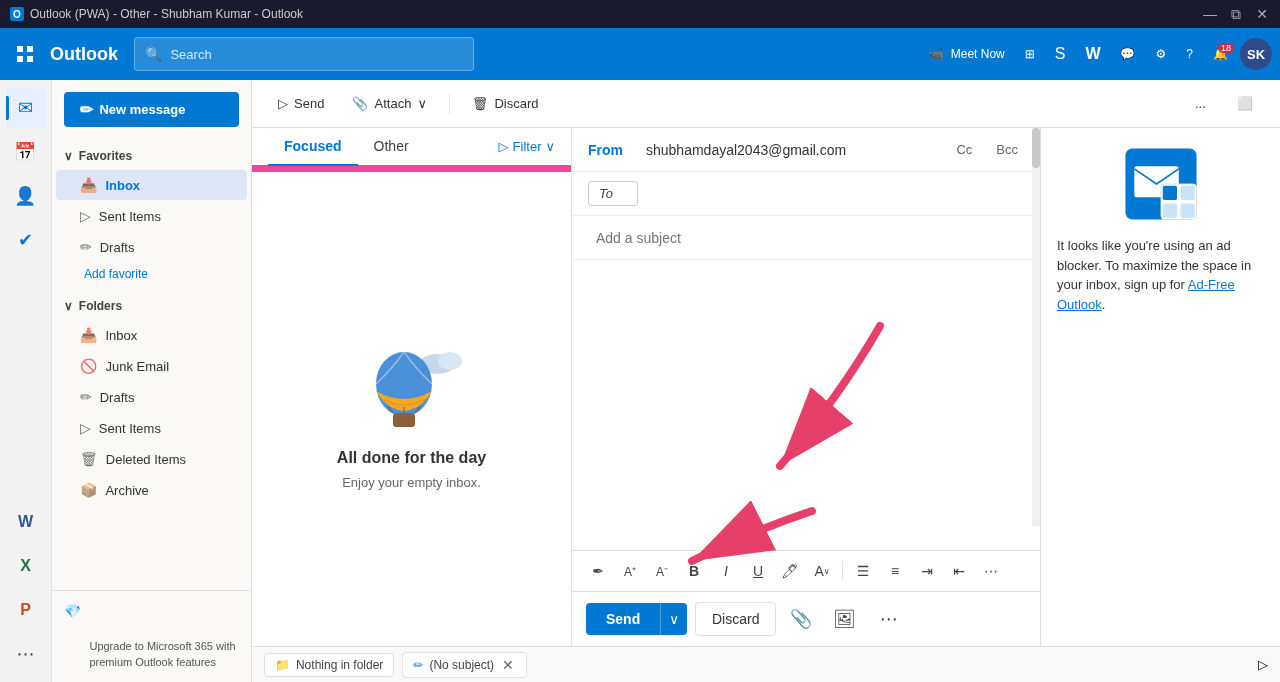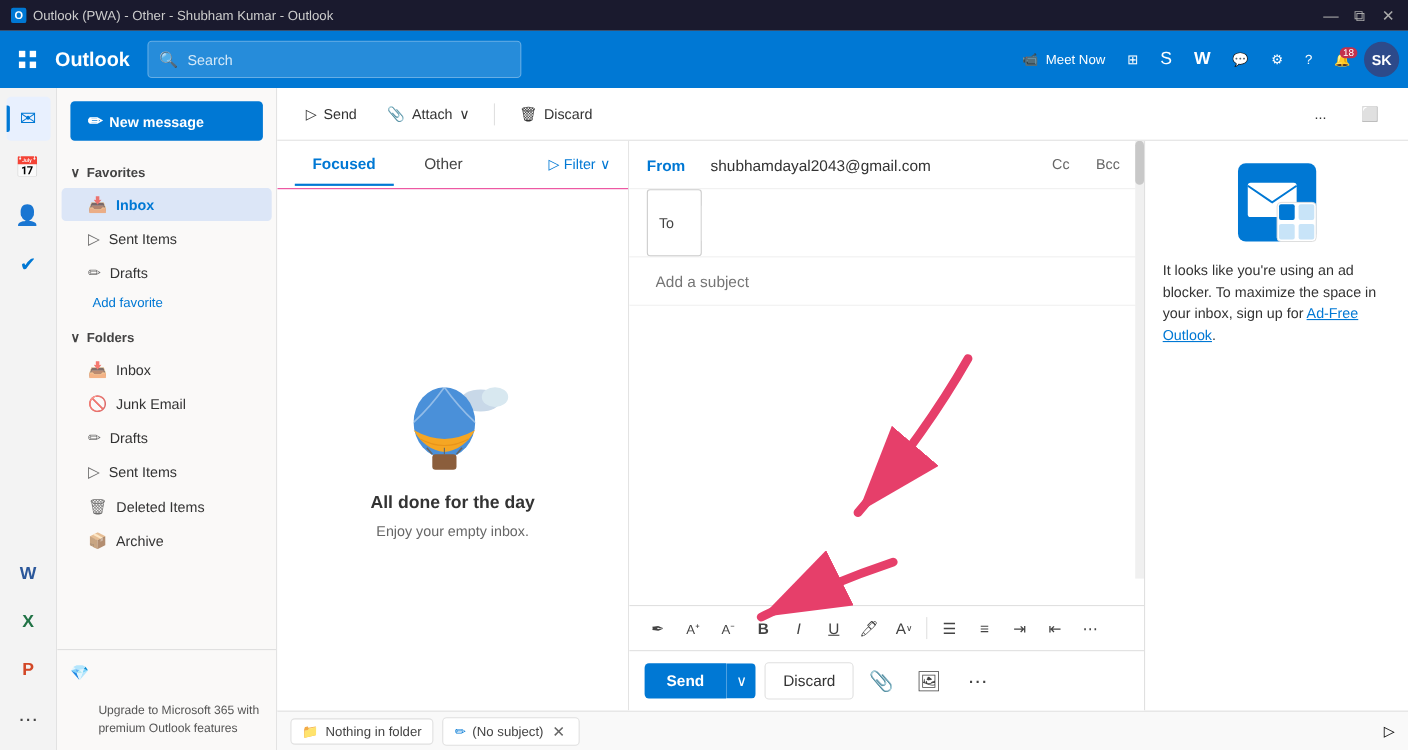--- a/index.html
+++ b/index.html
@@ -133,22 +133,22 @@
     .toolbar-btn {
       background: none; border: none; cursor: pointer; color: #333; font-size: 13px;
       display: flex; align-items: center; gap: 6px; padding: 6px 10px; border-radius: 4px;
     }
     .toolbar-separator { width: 1px; height: 20px; background: #e0e0e0; margin: 0 4px; }
     .toolbar-more { margin-left: auto; }
     .toolbar-expand { margin-left: 4px; }
 
     
     .tabs-bar {
-      display: flex; align-items: center; border-bottom: 1px solid #ec4899;
-      padding: 0 16px; background: #fff; height: 44px; flex-shrink: 0; gap: 12px;
+      display: flex; border-bottom: 7px solid #ec4899;
+      padding: 0 16px; background: #fff; height: 44px; flex-shrink: 0;
     }
     .tab {
       padding: 10px 16px; cursor: pointer; font-size: 14px; color: #444;
       border-bottom: 2px solid transparent; margin-bottom: -1px;
     }
     .tab.active { color: #0078d4; border-bottom-color: #0078d4; font-weight: 600; }
     .filter-btn {
       margin-left: auto; background: none; border: none; cursor: pointer;
       color: #0078d4; font-size: 13px; display: flex; align-items: center; gap: 4px;
     }
@@ -484,21 +484,21 @@
         <div class="compose-field">
           <span class="compose-field-label">From</span>
           <span class="compose-field-value">shubhamdayal2043@gmail.com</span>
           <div class="compose-field-actions">
             <button class="compose-field-action-btn">Cc</button>
             <button class="compose-field-action-btn">Bcc</button>
           </div>
         </div>
 
         <div class="compose-field">
-          <span class="compose-field-label" style="border: 1px solid #ccc; border-radius: 3px; padding: 22px 10px; font-size: 13px; color: #444; font-weight: 400;">To</span>
+          <span class="compose-field-label" style="border: 1px solid #ccc; border-radius: 3px; padding: 4px 10px; font-size: 13px; color: #444; font-weight: 400; font-style: italic;">To</span>
           <input type="text" class="compose-to-input" placeholder="" style="">
         </div>
 
         <div class="compose-field">
           <input type="text" class="compose-subject-input" placeholder="Add a subject" style="">
         </div>
 
         <div class="compose-body" contenteditable="true" style="">
         </div>
 

